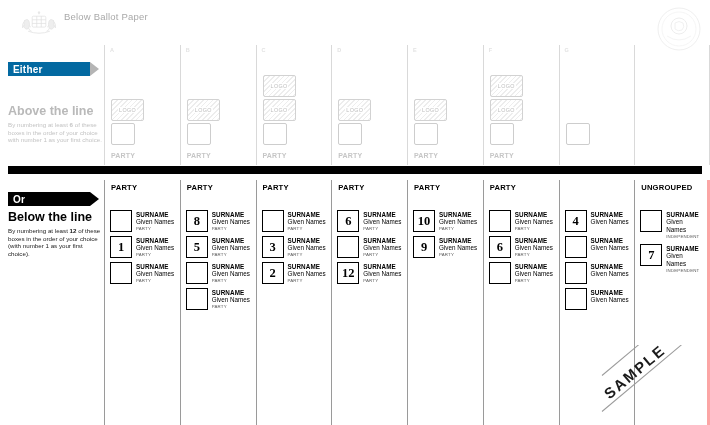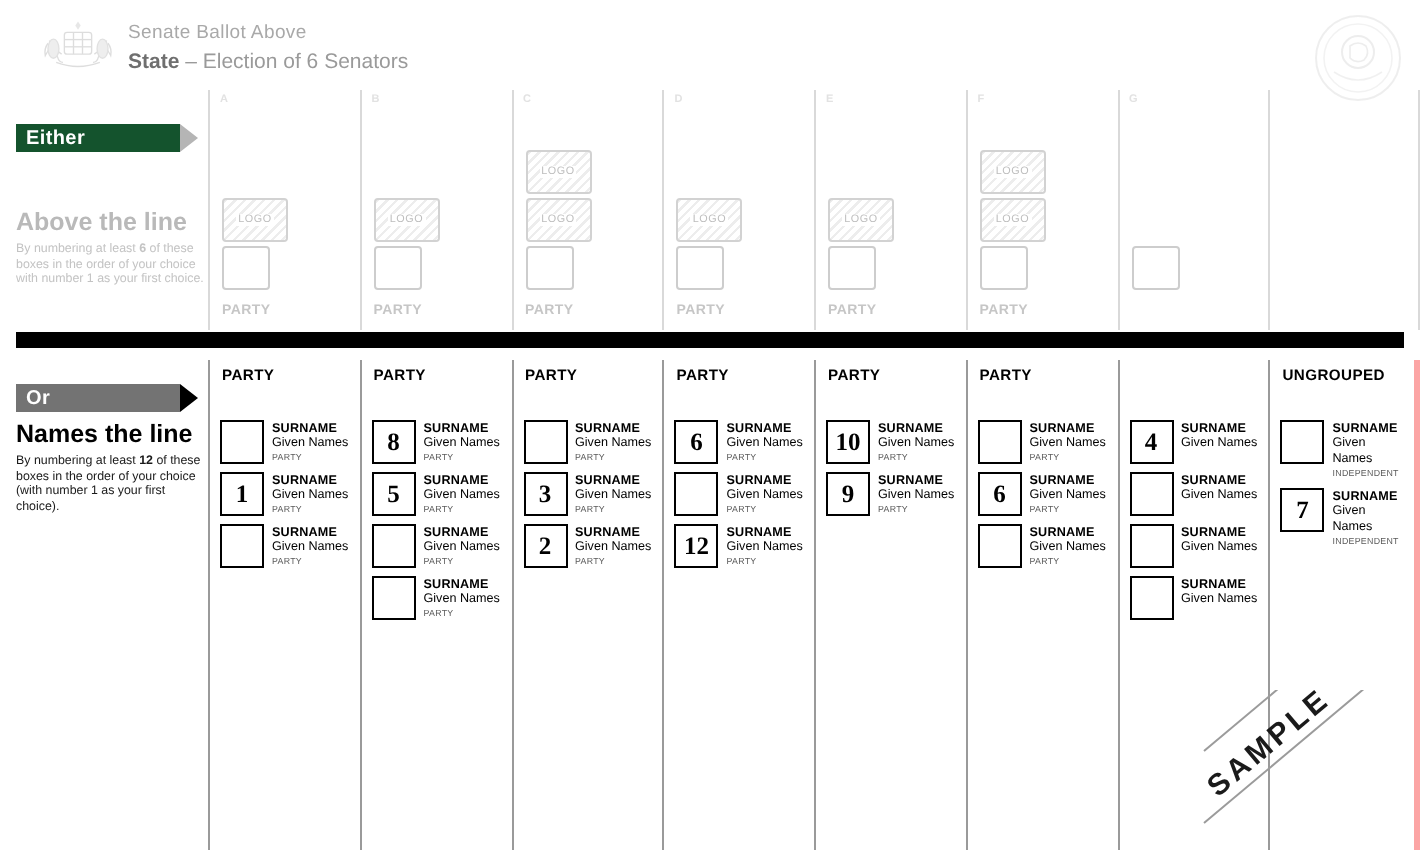--- a/index.html
+++ b/index.html
@@ -48,24 +48,24 @@
   }
   .banner-body {
     height: 14px; width: 82px; display: flex; align-items: center;
     padding-left: 5px;
   }
   .banner-arrow {
     width: 0; height: 0;
     border-top: 7px solid transparent;
     border-bottom: 7px solid transparent;
   }
-  .banner.either .banner-body { background: #14532d; }
+  .banner.either .banner-body { background: #0369a1; }
   .banner.either .banner-arrow { border-left: 9px solid #b5b5b5; }
   .banner.either .banner-text { color: #ffffff; }
-  .banner.orb .banner-body { background: #737373; }
+  .banner.orb .banner-body { background: #000000; }
   .banner.orb .banner-arrow { border-left: 9px solid #000000; }
   .banner.orb .banner-text { color: #ffffff; }
   .banner-text { font-size: 10px; font-weight: bold; letter-spacing: .2px; }
 
   .instr-title { font-size: 12.5px; line-height: 14px; font-weight: bold; }
   .instr-atl .instr-title { color: #b9b9b9; margin-top: 28px; }
   .instr-btl .instr-title { color: #000000; }
   .instr-sub { font-size: 6.2px; line-height: 7.6px; margin-top: 3px; }
   .instr-atl .instr-sub { color: #c3c3c3; }
   .instr-btl .instr-sub { color: #1a1a1a; }
@@ -170,22 +170,21 @@
         <path d="M18 28 q-6 -4 -9 -10 q4 8 6 12 q1 4 4 4"></path>
         <path d="M42 28 q6 -4 9 -10 q-4 8 -6 12 q-1 4 -4 4"></path>
         <path d="M8 20 q-3 4 -2 9 q2 -4 4 -6"></path>
         <path d="M52 20 q3 4 2 9 q-2 -4 -4 -6"></path>
         <path d="M14 34 q16 6 32 0"></path>
       </g>
       <ellipse cx="12" cy="24" rx="4" ry="7" fill="#d8d8d8" stroke="#b8b8b8"></ellipse>
       <ellipse cx="48" cy="24" rx="4" ry="7" fill="#d8d8d8" stroke="#b8b8b8"></ellipse>
     </svg>
     <div class="header-title-block">
-      <div class="hdr-line1">Senate Ballot Above</div>
-      <div class="hdr-line2"><b>State</b><span> – Election of 6 Senators</span></div>
+      <div class="hdr-line1">Below Ballot Paper</div>
     </div>
     <svg class="official-stamp" viewBox="0 0 46 46">
       <circle cx="23" cy="23" r="21" fill="none" stroke="#c9c9c9" stroke-width="1"></circle>
       <circle cx="23" cy="23" r="17" fill="none" stroke="#d5d5d5" stroke-width="0.8"></circle>
       <circle cx="23" cy="20" r="8" fill="none" stroke="#c4c4c4" stroke-width="1"></circle>
       <path d="M19 17 q4 -3 8 0 q2 4 -1 7 q-4 2 -7 -1 z" fill="none" stroke="#c4c4c4" stroke-width="0.8"></path>
       <path d="M11 30 q12 8 24 0" fill="none" stroke="#d0d0d0" stroke-width="0.8"></path>
     </svg>
   </div>
 
@@ -200,21 +199,21 @@
     <div class="instr-sub"><span>By numbering at least </span><b>6</b><span> of these boxes in the order of your choice with number 1 as your first choice.</span></div>
   </div>
 
   <div class="instr instr-btl">
     <div class="banner orb">
       <div class="banner-body">
           <span class="banner-text">Or</span>
         </div>
       <div class="banner-arrow"></div>
     </div>
-    <div class="instr-title">Names the line</div>
+    <div class="instr-title">Below the line</div>
     <div class="instr-sub"><span>By numbering at least </span><b>12</b><span> of these boxes in the order of your choice (with number 1 as your first choice).</span></div>
   </div>
 
   <div class="atl-region">
     <div class="atl-cols" id="atl-cols">
         <div class="atl-col" style="width: 12.5%;">
           <div class="col-letter">A</div>
           <div class="logo-stack">
             <div class="logo-box">
               <span class="logo-text">LOGO</span>

